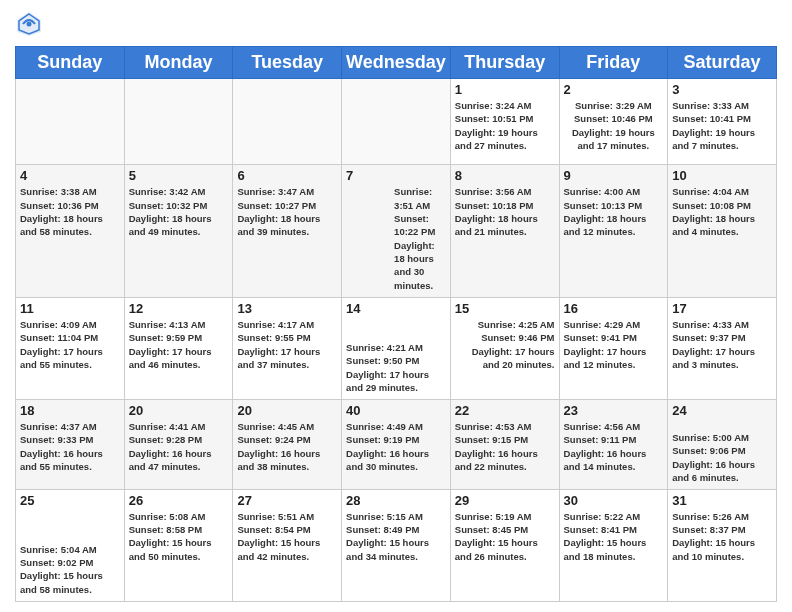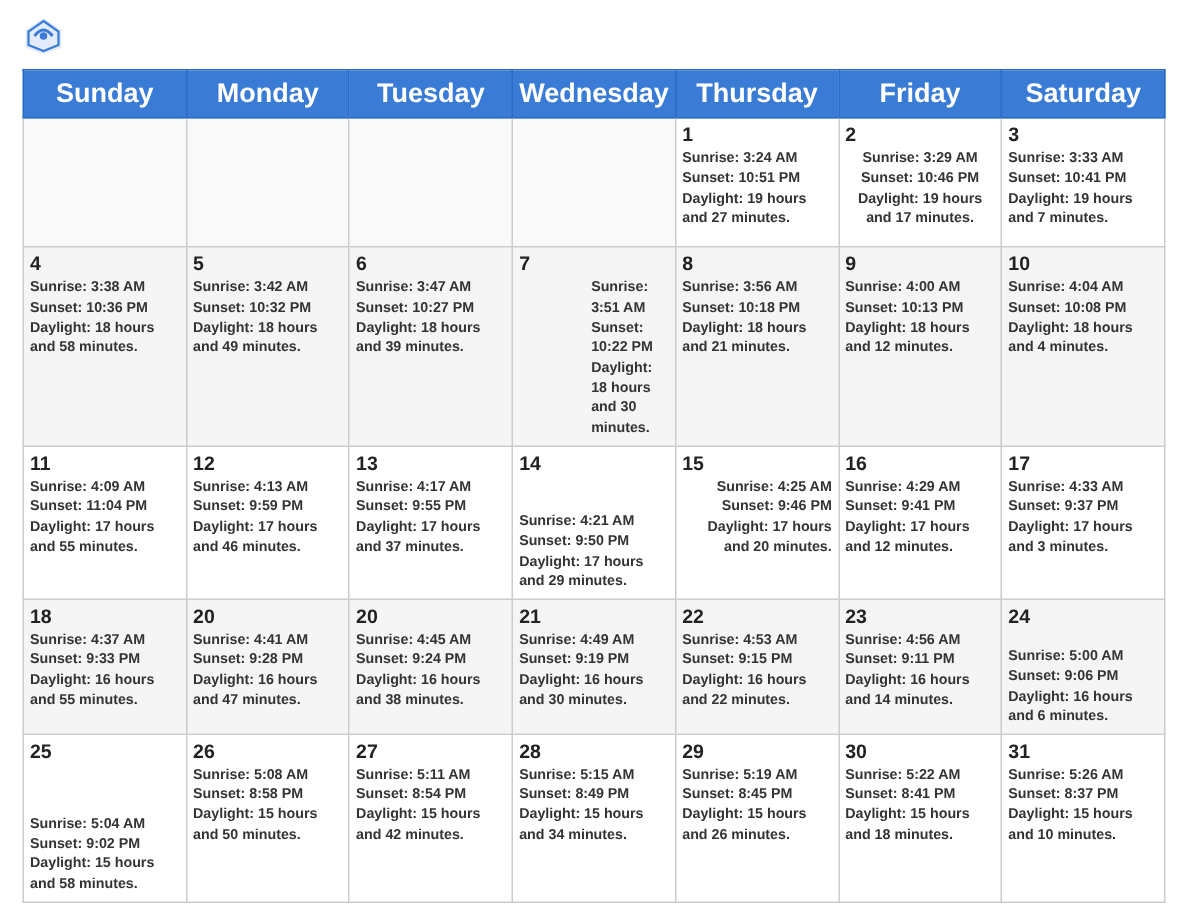--- a/index.html
+++ b/index.html
@@ -275,21 +275,21 @@
 and 47 minutes.</div>
           </td>
           <td>
             <div class="day-number">20</div>
             <div class="day-info" style="white-space: pre-line;">Sunrise: 4:45 AM
 Sunset: 9:24 PM
 Daylight: 16 hours
 and 38 minutes.</div>
           </td>
           <td>
-            <div class="day-number">21</div>
+            <div class="day-number">40</div>
             <div class="day-info" style="white-space: pre-line;">Sunrise: 4:49 AM
 Sunset: 9:19 PM
 Daylight: 16 hours
 and 30 minutes.</div>
           </td>
           <td>
             <div class="day-number">22</div>
             <div class="day-info" style="white-space: pre-line;">Sunrise: 4:53 AM
 Sunset: 9:15 PM
 Daylight: 16 hours
@@ -320,21 +320,21 @@
           </td>
           <td>
             <div class="day-number">26</div>
             <div class="day-info" style="white-space: pre-line;">Sunrise: 5:08 AM
 Sunset: 8:58 PM
 Daylight: 15 hours
 and 50 minutes.</div>
           </td>
           <td>
             <div class="day-number">27</div>
-            <div class="day-info" style="white-space: pre-line;">Sunrise: 5:11 AM
+            <div class="day-info" style="white-space: pre-line;">Sunrise: 5:51 AM
 Sunset: 8:54 PM
 Daylight: 15 hours
 and 42 minutes.</div>
           </td>
           <td>
             <div class="day-number">28</div>
             <div class="day-info" style="white-space: pre-line;">Sunrise: 5:15 AM
 Sunset: 8:49 PM
 Daylight: 15 hours
 and 34 minutes.</div>

